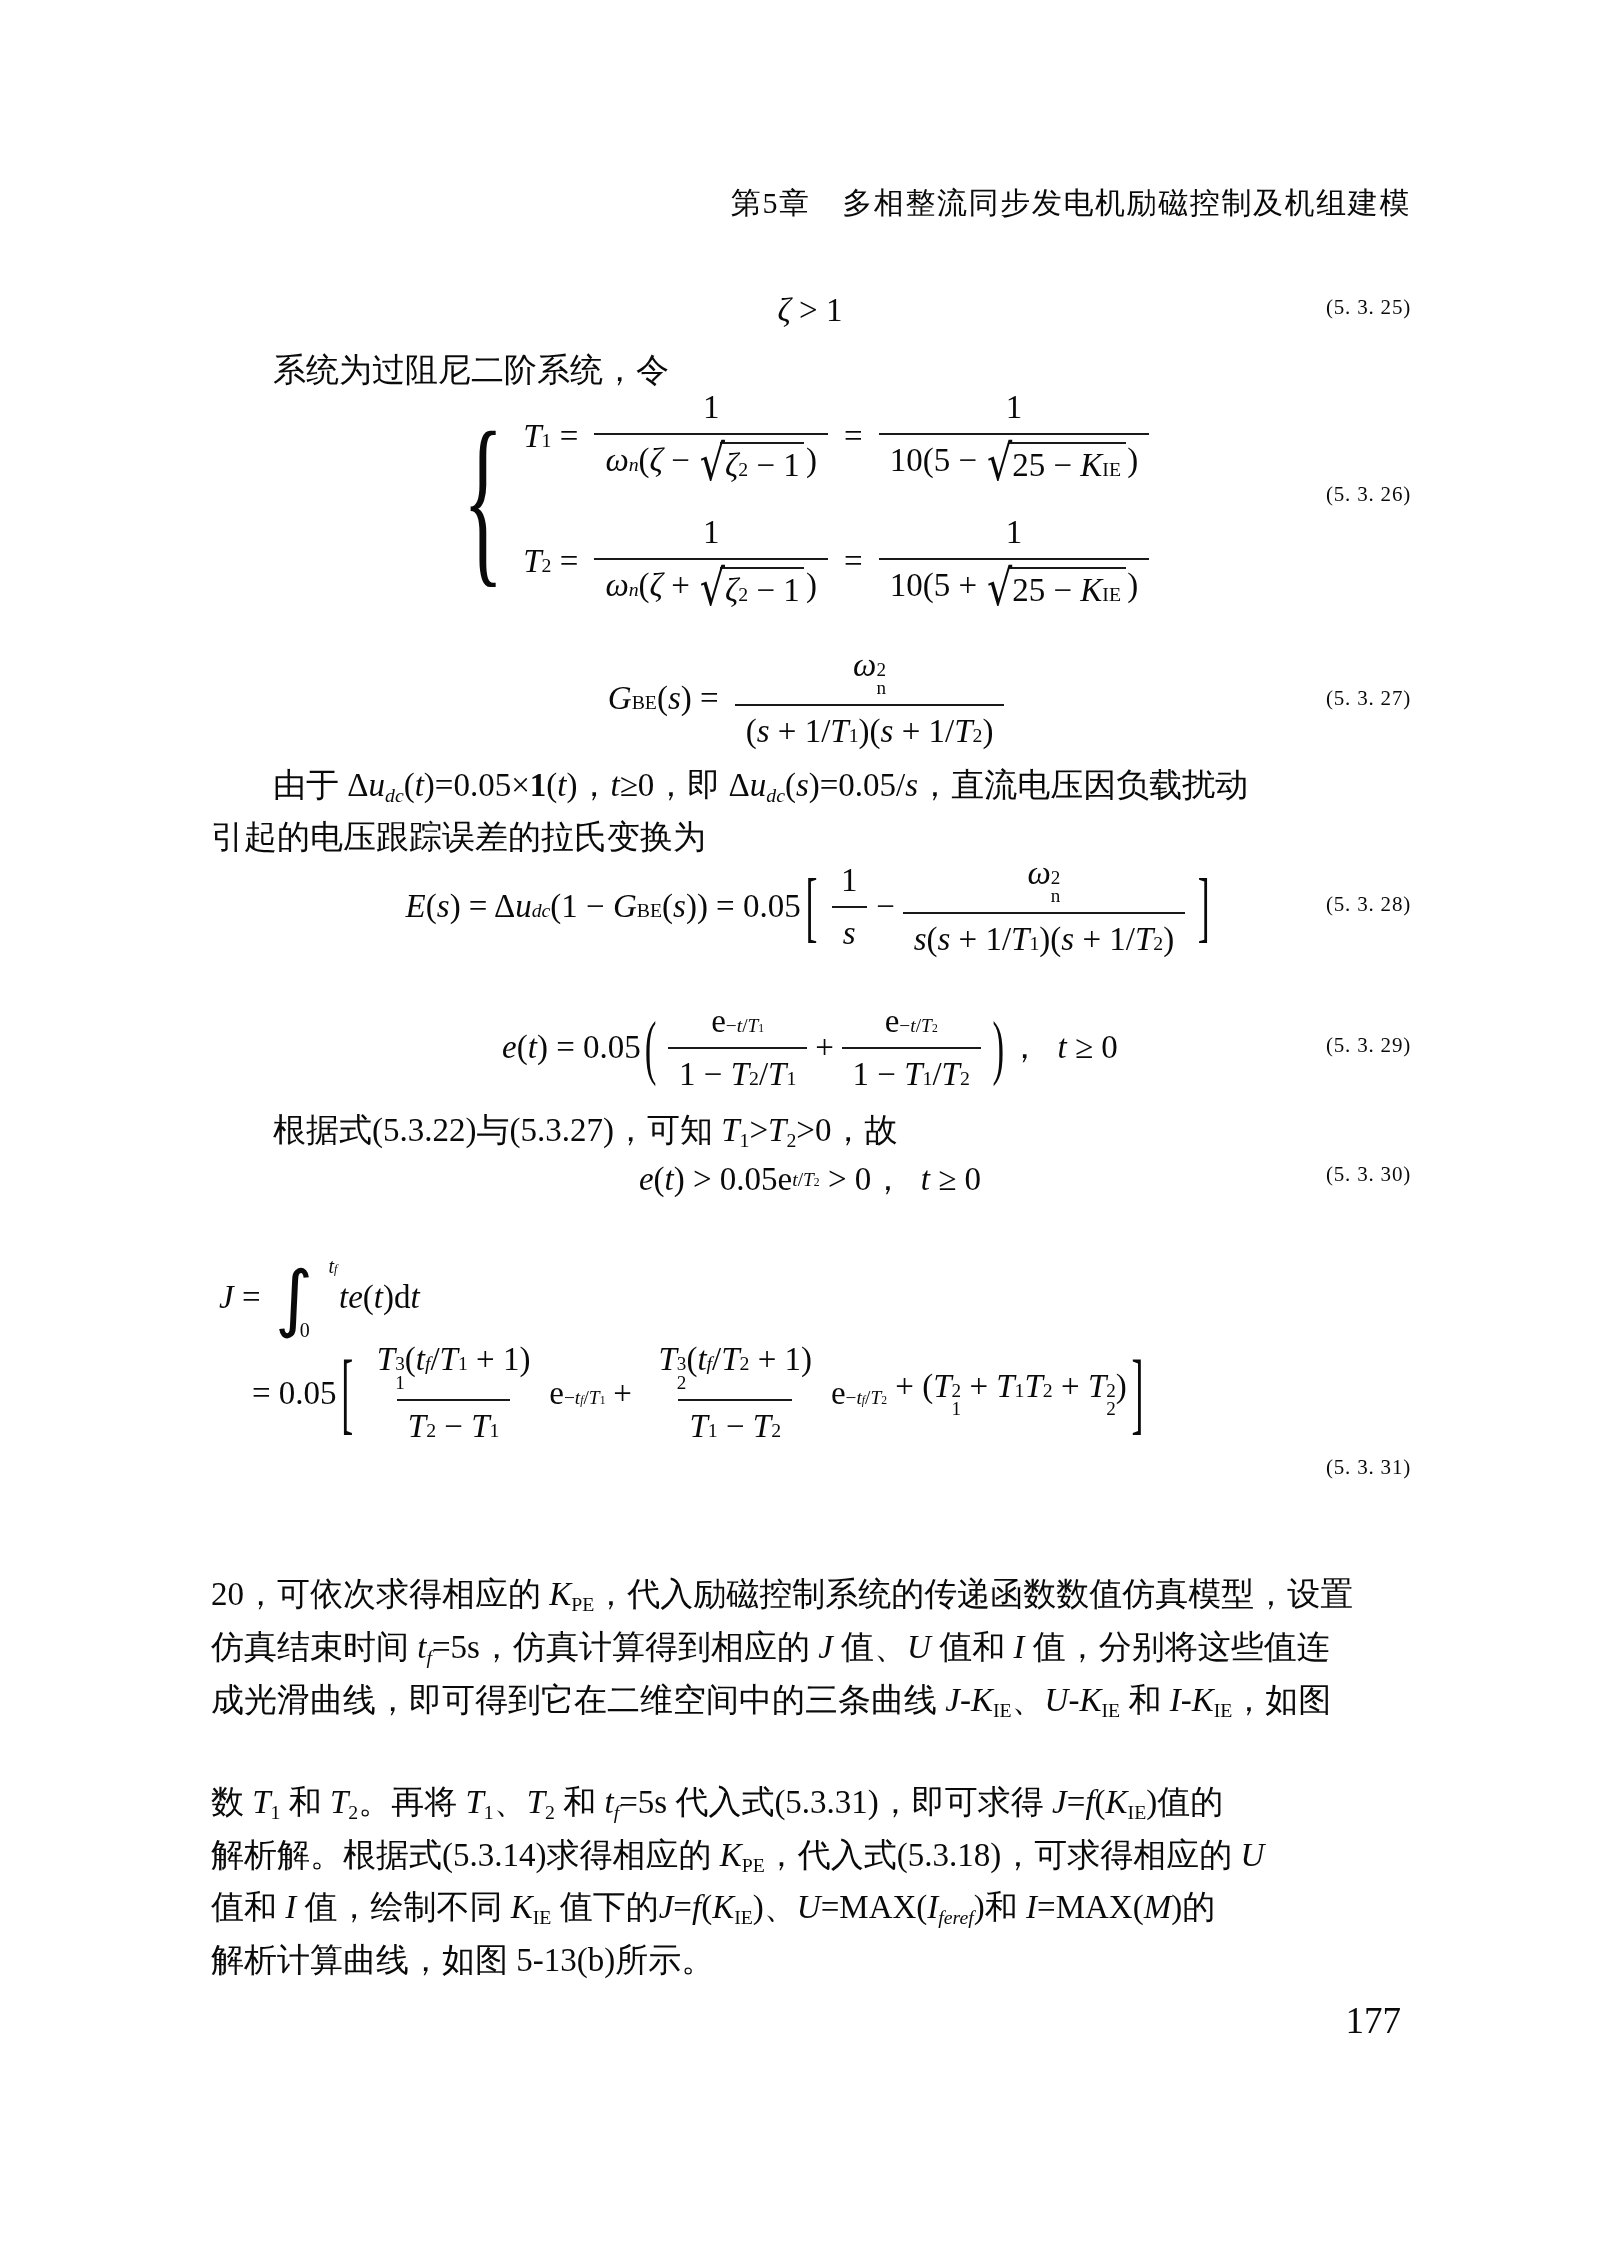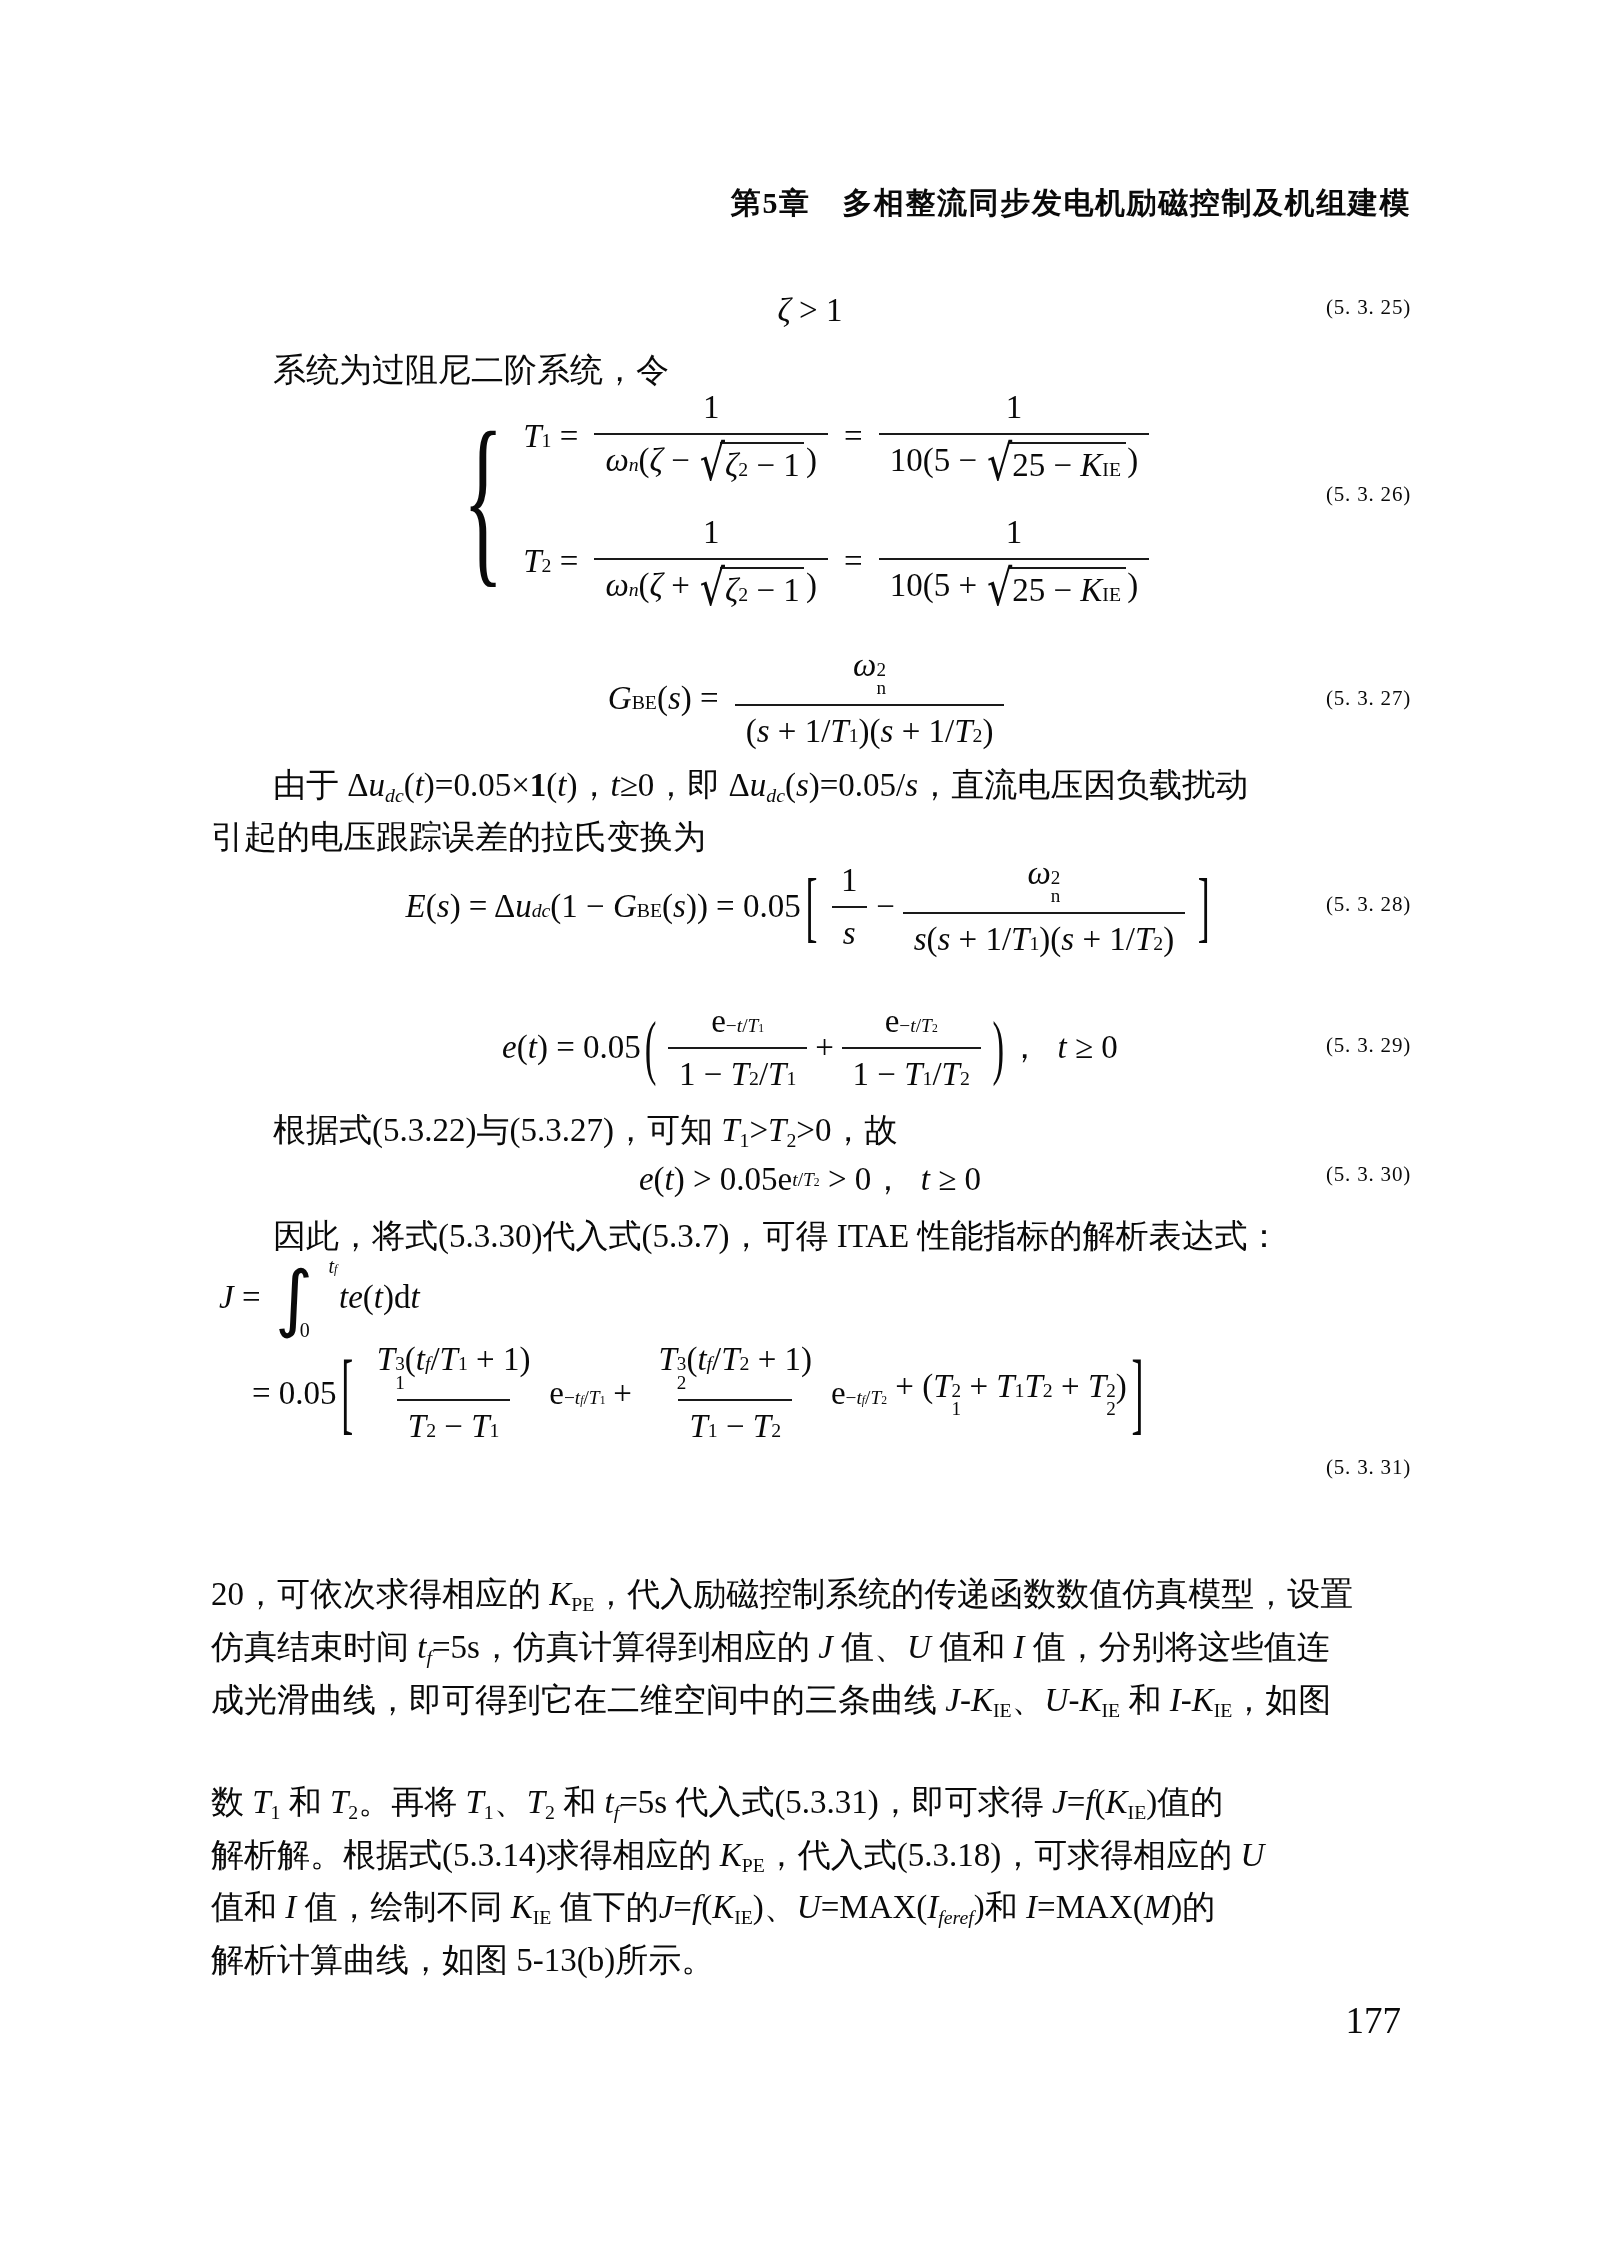--- a/index.html
+++ b/index.html
@@ -1,19 +1,19 @@
 <!DOCTYPE html>
 <html style="font-size:12.4px"><head>
 <meta charset="utf-8">
 <style>
   html,body{margin:0;padding:0;background:#e8e8e8;}
   .page{position:relative;width:1620px;height:2261px;background:#ffffff;color:#0a0a0a;
         font-family:"Liberation Serif","DejaVu Serif",serif;overflow:hidden;}
   .para{position:absolute;font-size:33px;line-height:47px;white-space:nowrap;}
-  .hdr{position:absolute;top:183px;right:209px;font-size:30px;font-weight:bold;
+  .hdr{position:absolute;top:183px;right:209px;font-size:30px;font-weight:normal;
        letter-spacing:1.6px;white-space:nowrap;}
   .eqrow{position:absolute;left:211px;width:1198px;display:flex;justify-content:center;
          align-items:center;font-size:33px;white-space:nowrap;}
   .eqleft{position:absolute;display:flex;align-items:center;font-size:33px;white-space:nowrap;}
   .eqlabel{position:absolute;right:209px;font-size:21px;letter-spacing:0.8px;white-space:nowrap;}
   .pagenum{position:absolute;top:1999px;right:219px;font-size:37px;}
   .m{display:inline-flex;align-items:baseline;white-space:pre;}
   .mrow{display:flex;align-items:center;white-space:pre;}
   .stack2{display:flex;flex-direction:column;gap:29.5px;align-items:flex-start;}
   
@@ -191,21 +191,20 @@
 
   <div class="para" style="top:1107px;left:273px"><span class="tk-t">根据式(5.3.22)与(5.3.27)，可知 </span><span class="tk-i">T</span><span class="tk-sub">1</span><span class="tk-t">&gt;</span><span class="tk-i">T</span><span class="tk-sub">2</span><span class="tk-t">&gt;0，故</span></div>
 
   <div class="eqrow" style="top:1157px;height:45px">
     <span class="m"><span class="tk-i">e</span><span class="tk-t">(</span><span class="tk-i">t</span><span class="tk-t">) &gt; 0.05e</span></span>
       <span class="expo m"><span class="tk-i">t</span><span class="tk-t">/</span><span class="tk-i">T</span><span class="tk-sub">2</span></span>
       <span class="m"><span class="tk-t"> &gt; 0，  </span><span class="tk-i">t</span><span class="tk-t"> ≥ 0</span></span>
   </div>
   <div class="eqlabel" style="top:1162px">(5. 3. 30)</div>
 
-  <div class="para" style="top:1213px;left:273px">因此，将式(5.3.30)代入式(5.3.7)，可得 ITAE 性能指标的解析表达式：</div>
 
   <div class="eqleft" style="top:1262px;left:219px;height:71px">
     <span class="m"><span class="tk-i">J</span><span class="tk-t"> = </span></span>
     <span class="bigint">
       <span class="iglyph">∫</span>
       <span class="isup m"><span class="tk-i">t</span><span class="tk-isub">f</span></span>
       <span class="isub">0</span>
     </span>
     <span class="m"><span class="tk-i">te</span><span class="tk-t">(</span><span class="tk-i">t</span><span class="tk-t">)d</span><span class="tk-i">t</span></span>
   </div>

